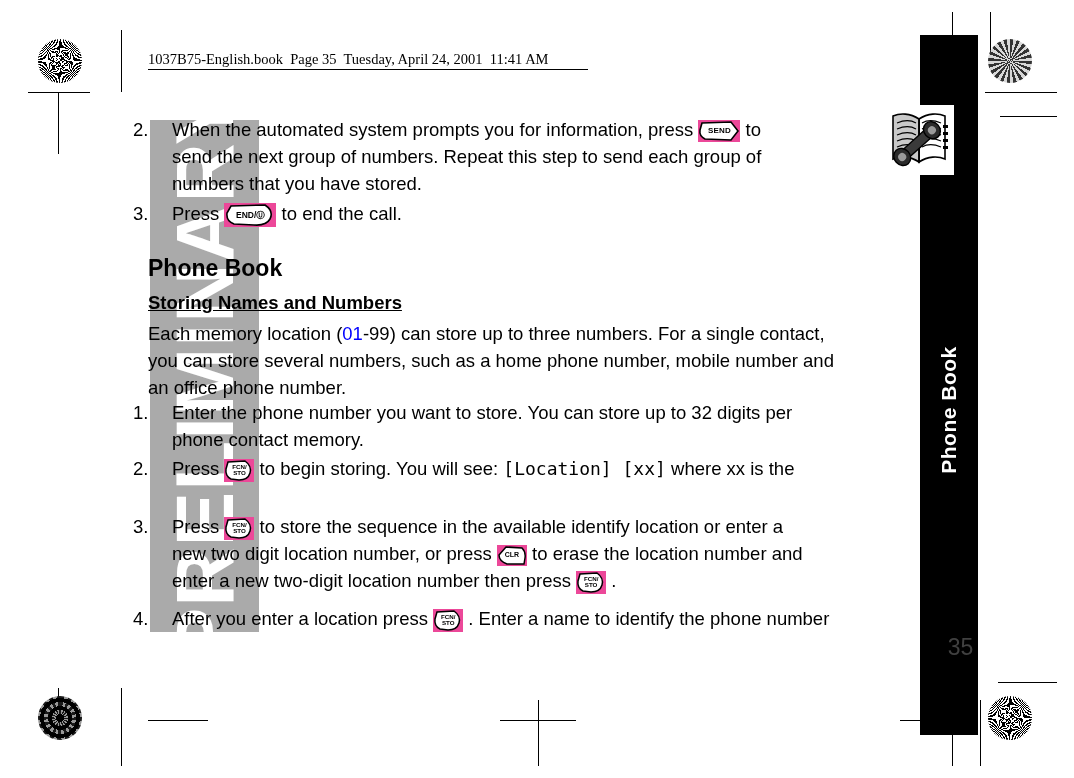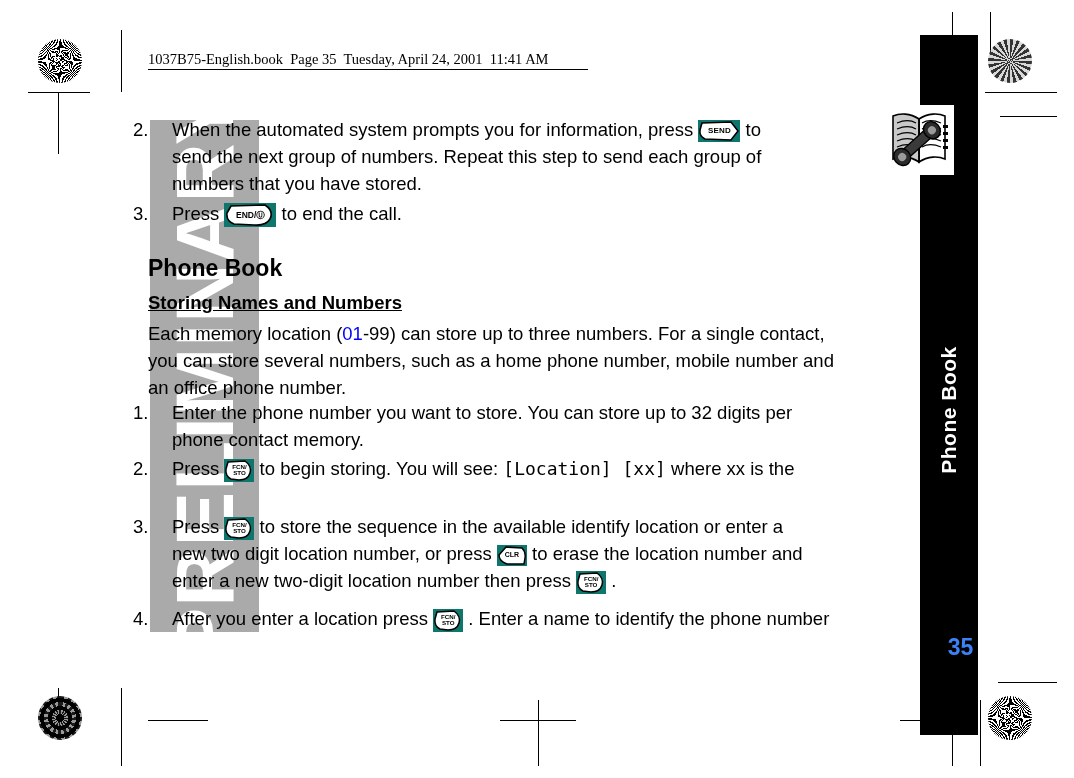--- a/index.html
+++ b/index.html
@@ -133,21 +133,21 @@
     font-weight: normal;
     font-size: 18px;
     letter-spacing: 0px;
   }
 
   
   .key {
     display: inline-block;
     position: relative;
     vertical-align: middle;
-    background: #0f766e;
+    background: #ec4899;
   }
   .key svg { display: block; }
   .key .klabel {
     position: absolute;
     left: 0; right: 0;
     top: 50%;
     transform: translateY(-50%);
     text-align: center;
     font-family: "Liberation Sans", sans-serif;
     font-weight: bold;
@@ -193,23 +193,23 @@
     font-weight: bold;
     font-size: 21px;
     letter-spacing: .5px;
   }
   #page-number {
     position: absolute;
     left: 920px;
     top: 634px;
     width: 81px;
     text-align: center;
-    color: #3b82f6;
-    font-family: "Liberation Sans", sans-serif;
-    font-weight: bold;
+    color: #404040;
+    font-family: "Liberation Sans", sans-serif;
+    font-weight: normal;
     font-size: 23px;
     z-index: 4;
   }
 
   
   #pb-icon-notch {
     position: absolute;
     left: 884px;
     top: 105px;
     width: 70px;

